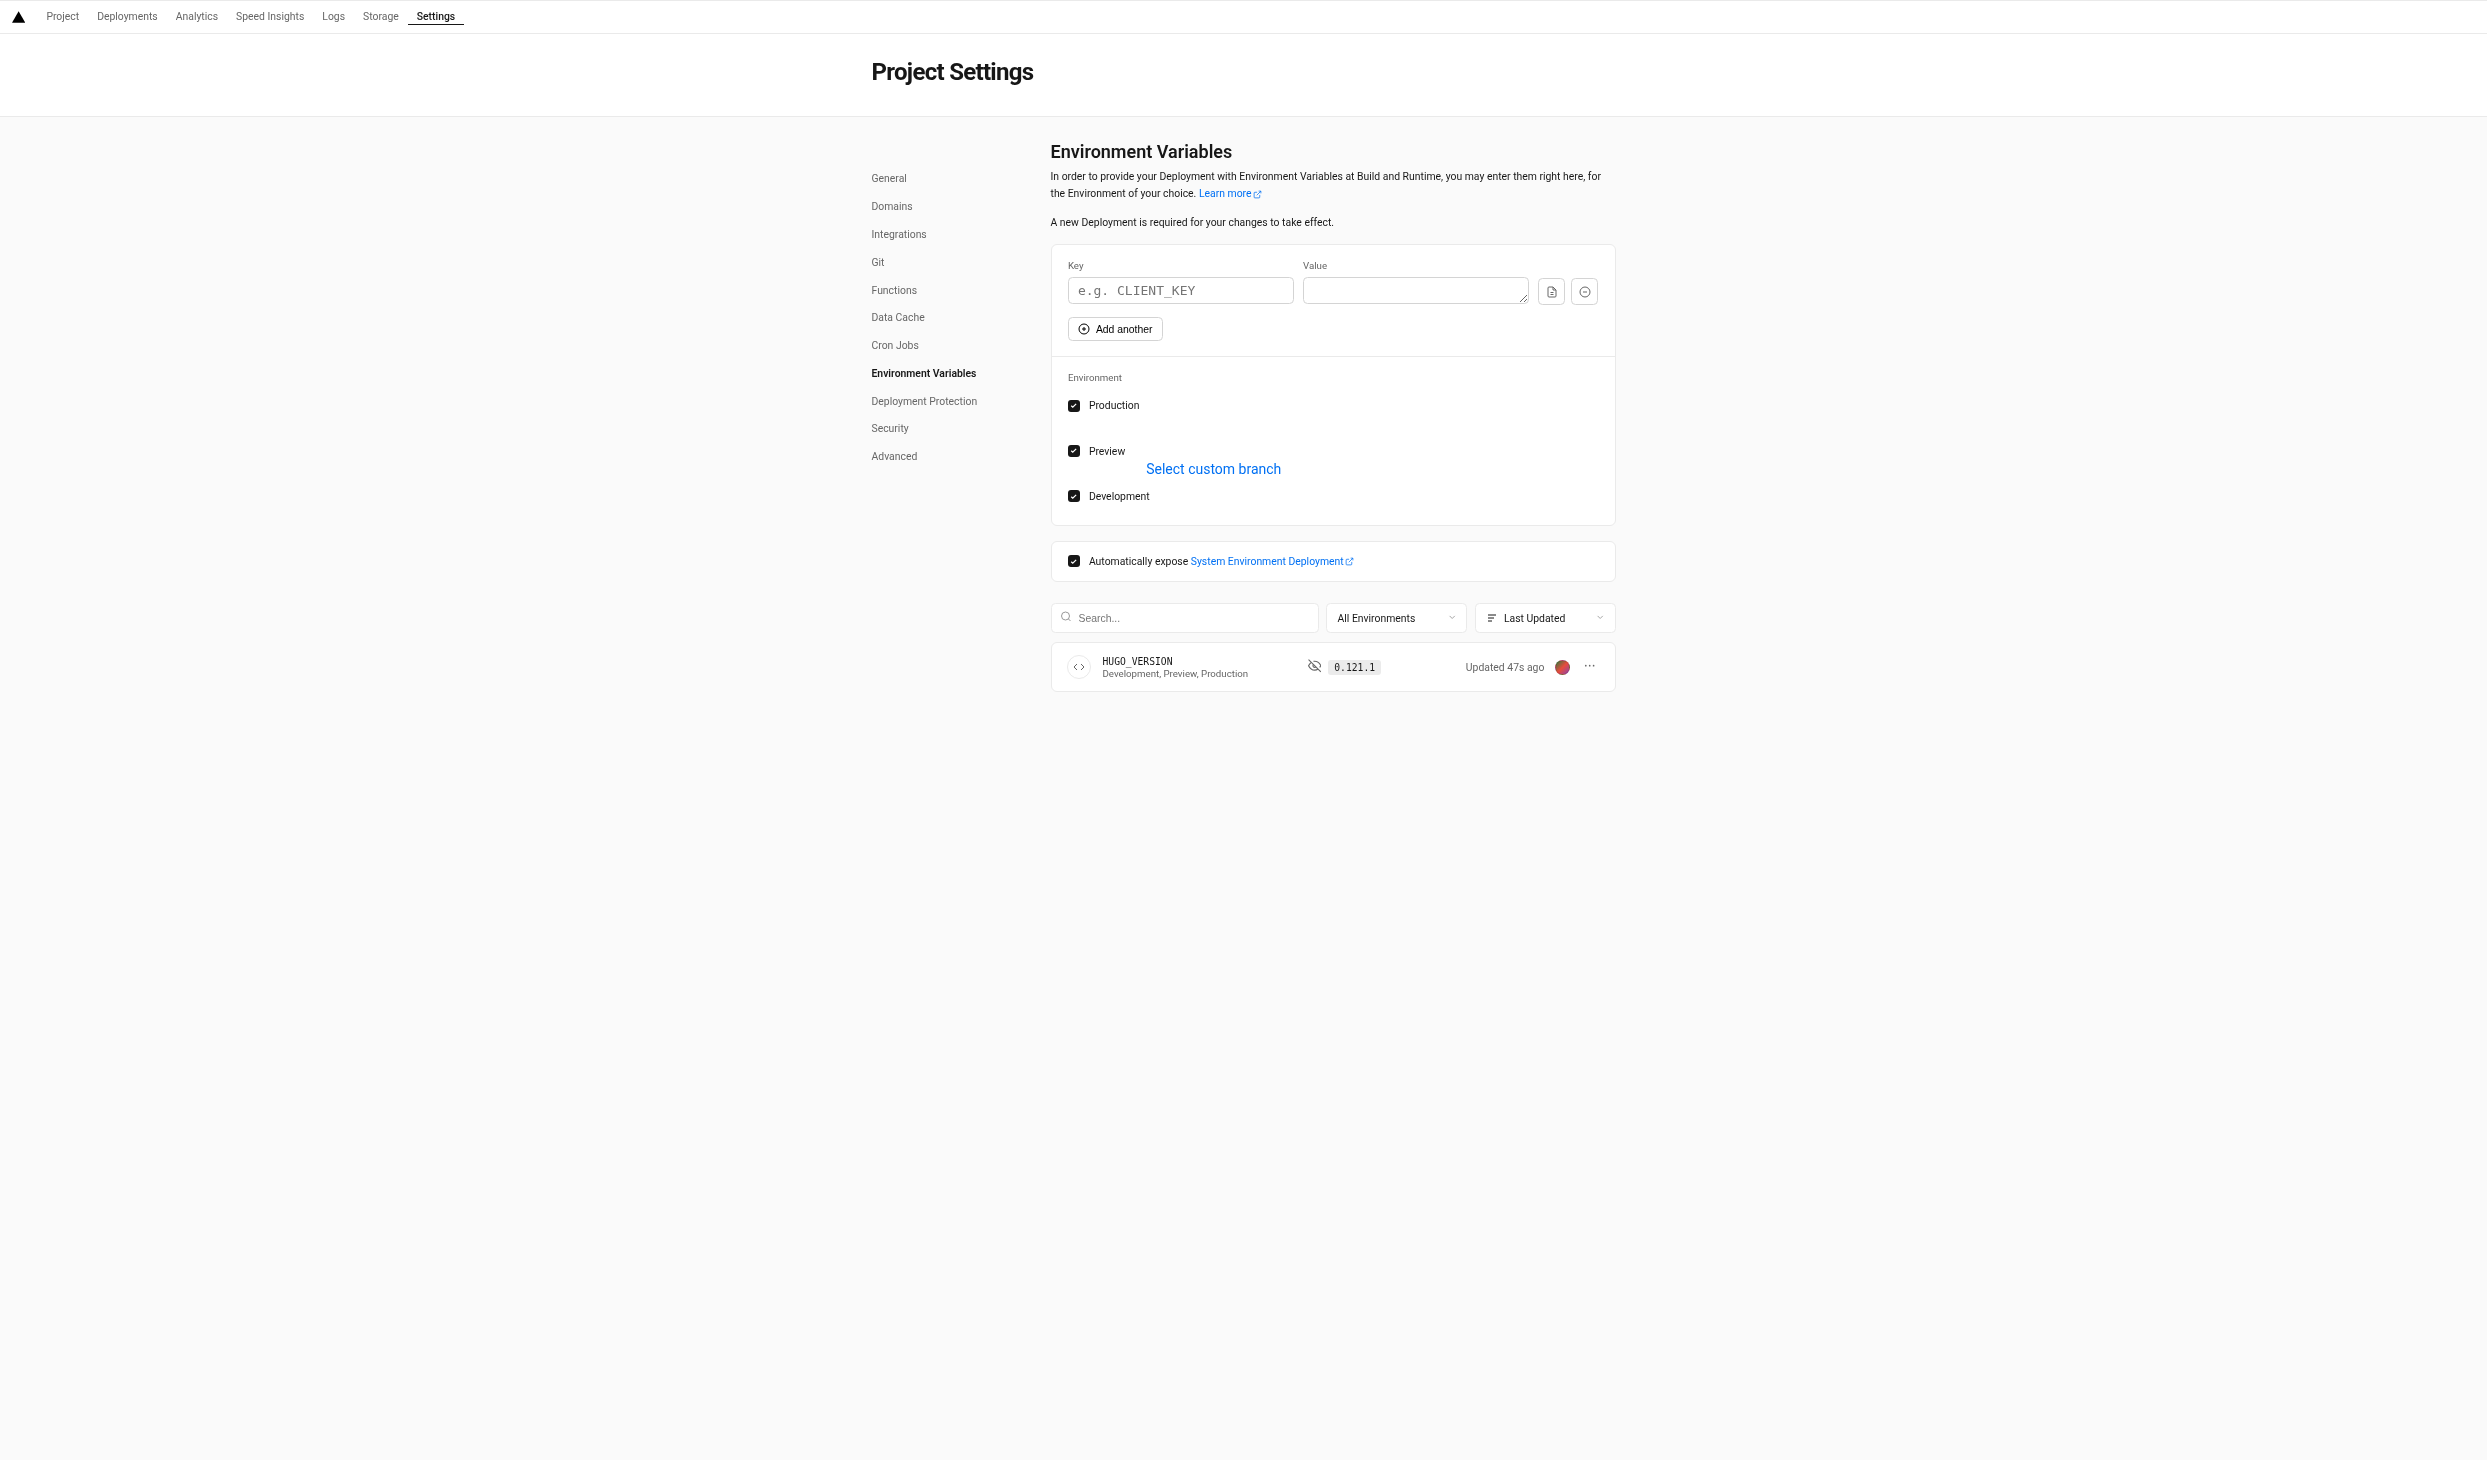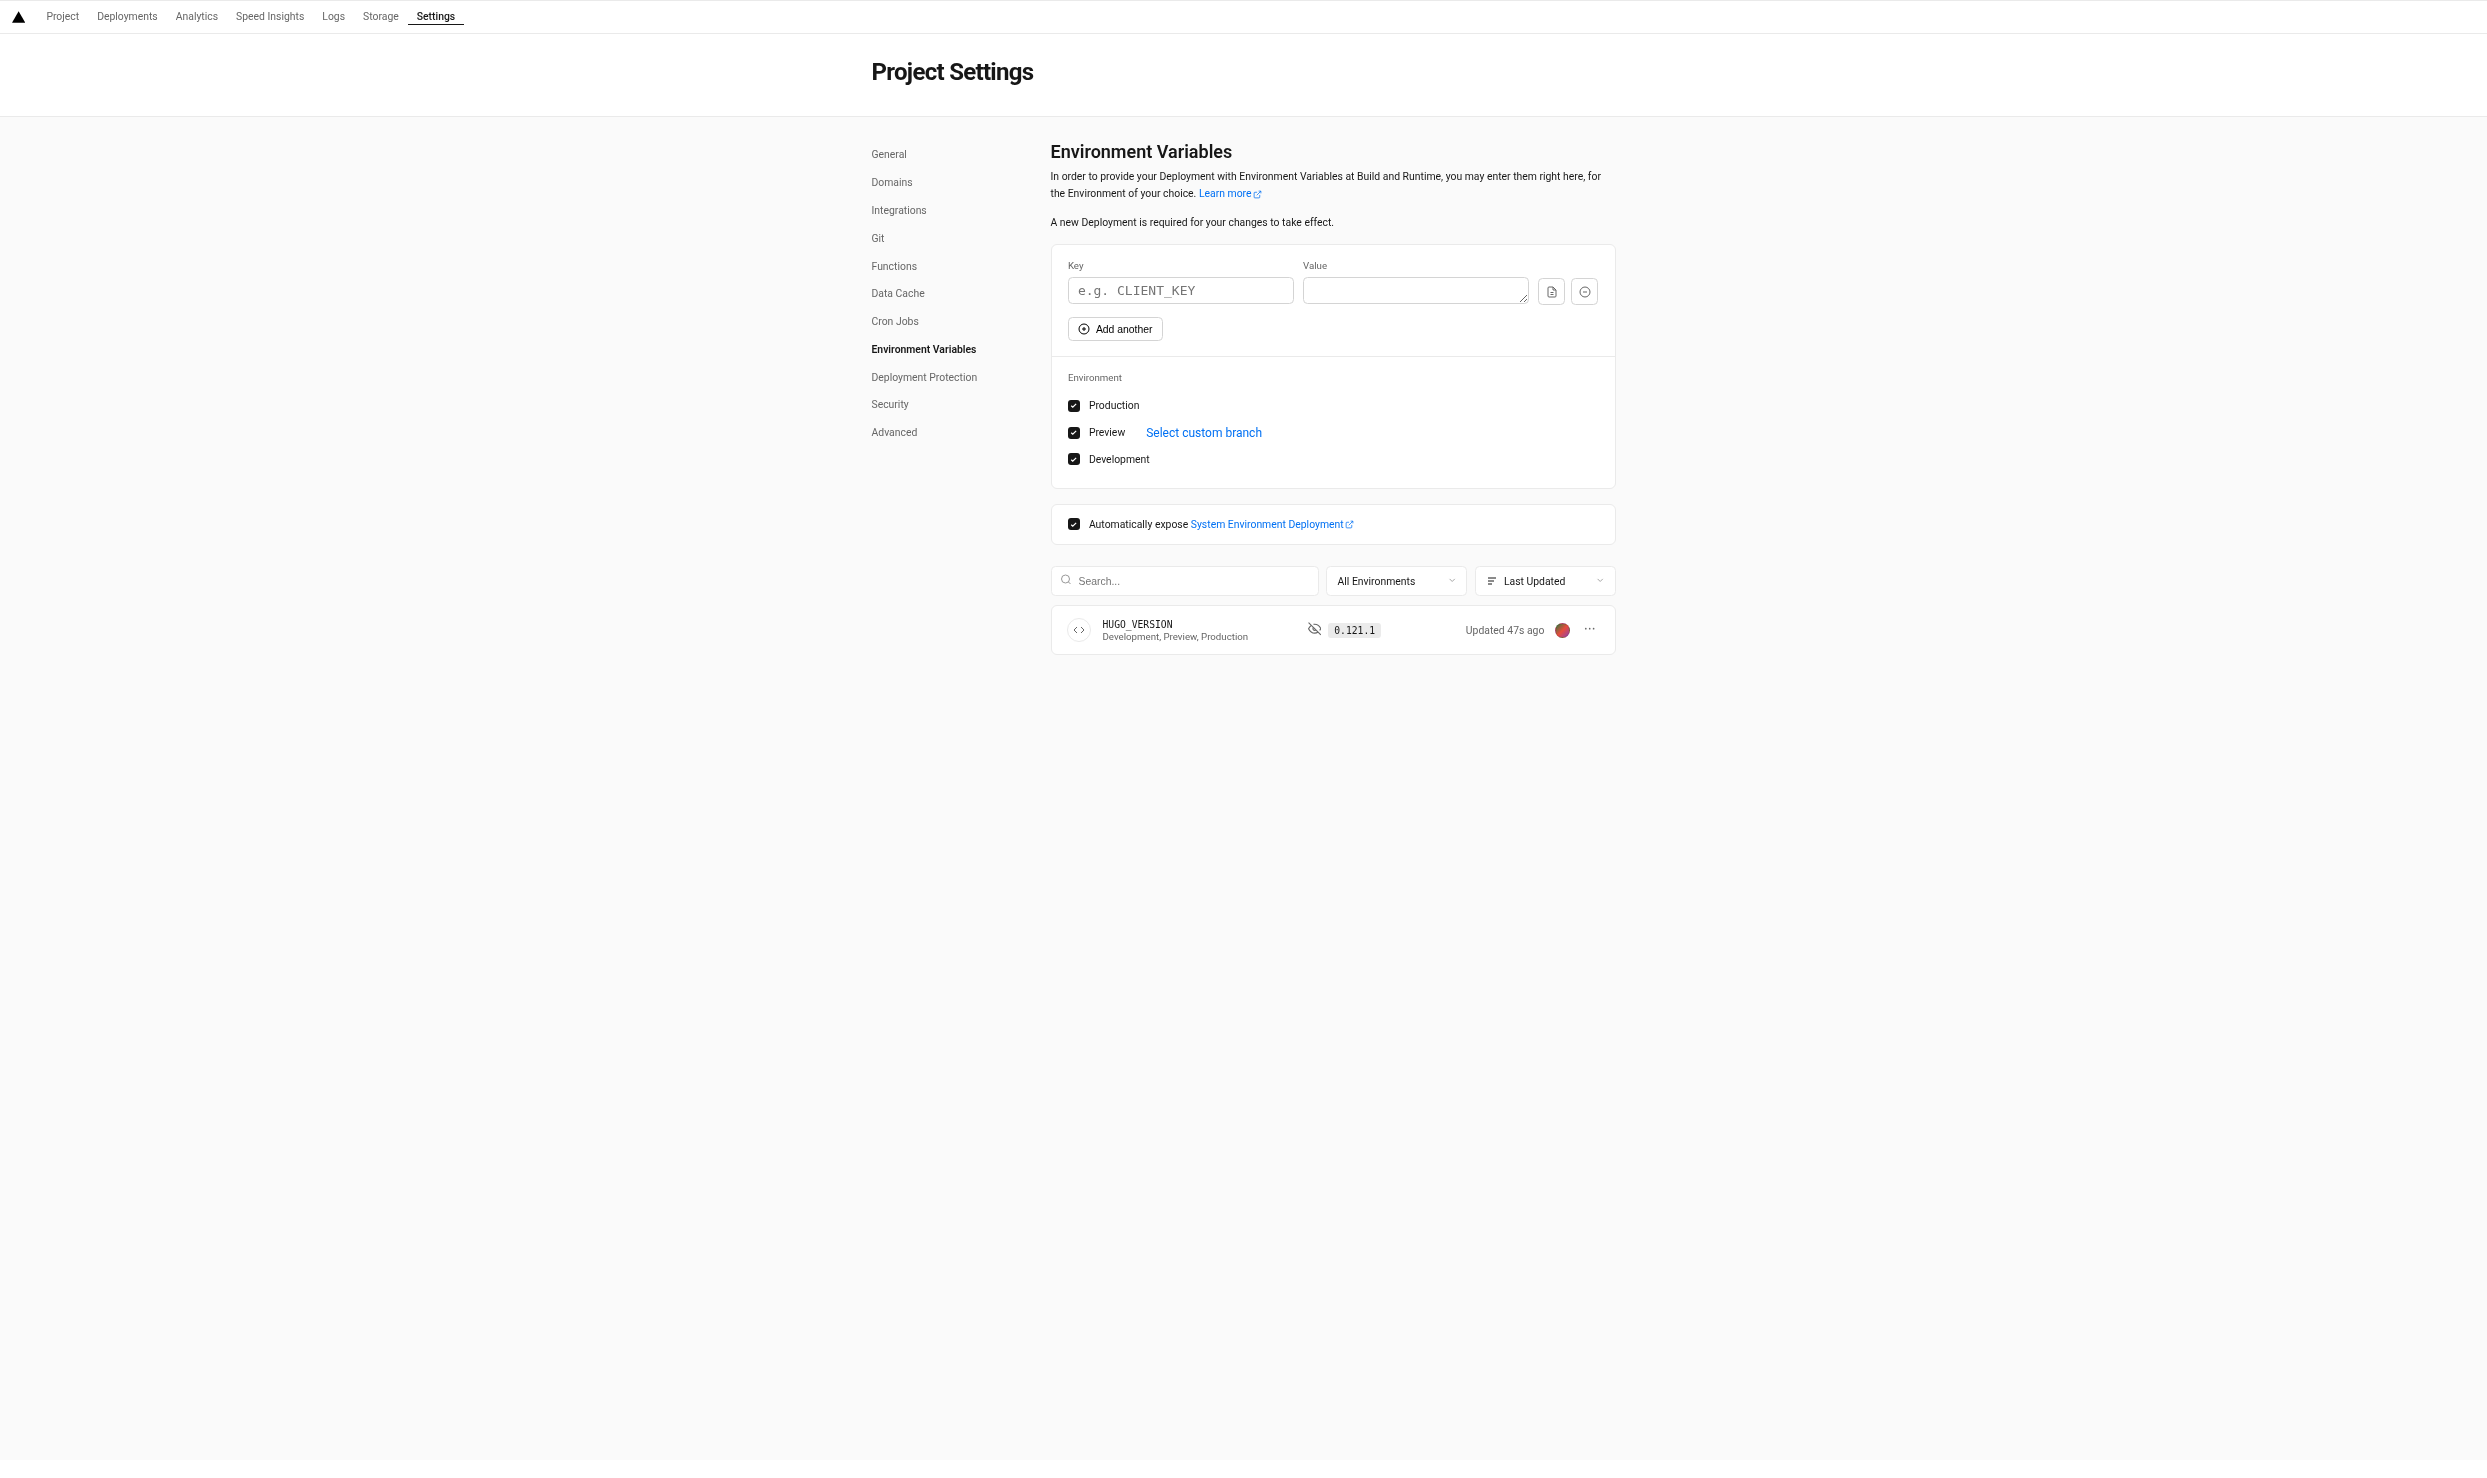--- a/index.html
+++ b/index.html
@@ -13,21 +13,21 @@
 .nav-tab { padding: 0 9px; height: 16px; display: flex; align-items: center; color: #666; font-size: 10.4px; cursor: pointer; border-bottom: 1.5px solid transparent; }
 .nav-tab.active { color: #171717; border-bottom: 1.5px solid #171717; font-weight: 500; }
 
 
 .page-header { max-width: 774px; margin: 0 auto; padding: 24px 15px 30px; }
 .page-header h1 { font-size: 24px; font-weight: 700; letter-spacing: -0.7px; }
 
 
 .main-area { background: #fafafa; border-top: 0.7px solid #eaeaea; min-height: calc(100vh - 134px); padding-bottom: 45px;}
 .main-inner { max-width: 774px; margin: 0 auto; padding: 24px 15px 0; display: flex; gap: 30px; }
-.sidebar { width: 149px; flex-shrink: 0; }
+.sidebar { width: 149px; flex-shrink: 0; margin-top: 24px; }
 .sidebar-item { display: block; padding: 7.4px 0; color: #666; font-size: 10.4px; cursor: pointer; }
 .sidebar-item.active { color: #171717; font-weight: 600; }
 .content { flex: 1; min-width: 0; }
 
 .section-title { font-size: 18px; font-weight: 600; margin-bottom: 7.4px;}
 .section-desc { font-size: 10.4px; color: #171717; line-height: 1.6; margin-bottom: 3px; }
 .section-desc a { color: #0070f3; }
 .section-note { font-size: 10.4px; color: #171717; margin-top: 13.4px; margin-bottom: 15px;}
 
 
@@ -47,21 +47,21 @@
 
 .btn-secondary { height: 24px; padding: 0 9px; border: 0.7px solid #d4d4d4; border-radius: 4.5px; background: #fff; display: inline-flex; align-items: center; gap: 6px; font-size: 10.4px; cursor: pointer; }
 .btn-primary { height: 25px; padding: 0 10.4px; border: none; border-radius: 4.5px; background: #171717; color: #fff; font-size: 10.4px; cursor: pointer; font-weight:500;}
 
 .add-row-wrap { margin-top: 10.4px; }
 
 .env-label-small { font-size: 9.7px; color: #666; margin-bottom: 9px; display:block;}
 .checkbox-row { display: flex; align-items: center; gap: 9px; padding: 6.7px 0; }
 .checkbox { width: 12px; height: 12px; border-radius: 3px; background: #171717; color:#fff; display:flex; align-items:center; justify-content:center; flex-shrink:0;}
 .checkbox svg{ width:7.4px;height:7.4px;}
-.link-blue { color: #0070f3; cursor: pointer; margin-left: 12px; font-size:12px;}
+.link-blue { color: #0070f3; cursor: pointer; margin-left: 12px; font-size:14px;margin-top:35px;}
 
 .footer-left { display: flex; align-items: center; gap: 12px; }
 .tip-text { font-size: 10.4px; color: #666; }
 .tip-text b { color: #171717; font-weight: 600; }
 
 
 .card-simple { margin-top: 15px; }
 
 
 .filter-row { display: flex; gap: 7.4px; margin-top: 21px; }

